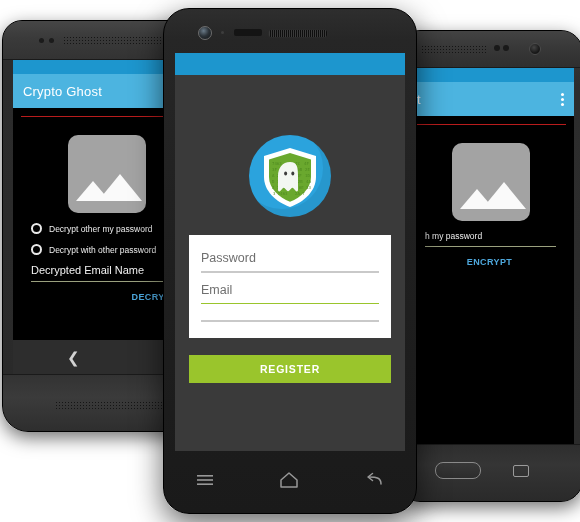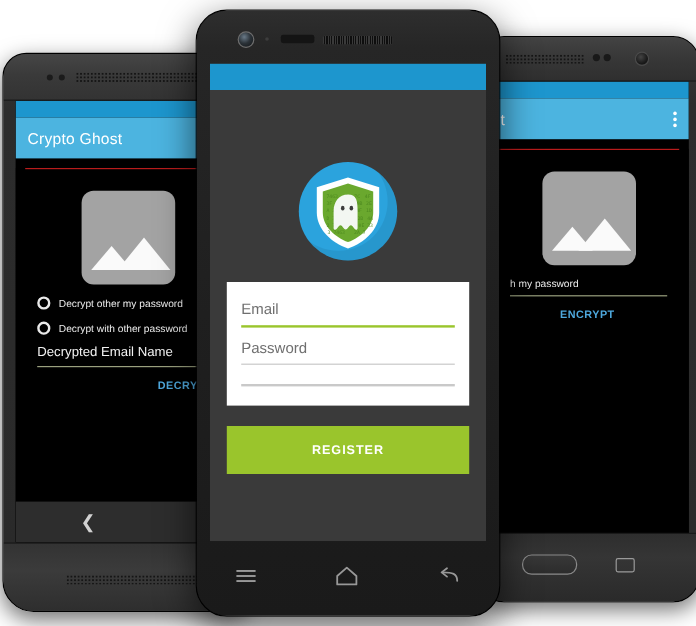--- a/index.html
+++ b/index.html
@@ -24,21 +24,21 @@
   .phone-body {
     position: absolute;
     inset: 0;
     border-radius: 22px;
     background: #2b2b2b;
     box-shadow: 0 6px 18px rgba(0,0,0,.55);
     overflow: hidden;
   }
 
   
-  #phone-left { left: 2px; top: 44px; width: 210px; height: 466px; z-index: 1; }
+  #phone-left { left: 2px; top: 20px; width: 210px; height: 412px; z-index: 1; }
   #phone-left .phone-body {
     border-radius: 20px 20px 26px 26px;
     background: linear-gradient(180deg,#3b3b3b 0%,#323232 4%,#2c2c2c 10%,#2a2a2a 90%,#242424 100%);
     border: 1px solid #000;
   }
   #phone-left .bezel-top {
     position: absolute; left: 0; right: 0; top: 0; height: 38px;
     background: linear-gradient(180deg,#464646 0%,#3a3a3a 45%,#333 100%);
     border-bottom: 1px solid #1a1a1a;
   }
@@ -262,21 +262,21 @@
     padding: 6px 0 4px 0;
   }
   .form-field .ph {
     color: #6f6f6f; font-size: 12.5px;
   }
   .form-field .rule { height: 1.5px; background: #c9c9c9; margin-top: 6px; }
   .form-field.focused .rule { background: #9ac52c; }
 
   .register-btn {
     position: absolute; left: 14px; right: 14px; top: 280px;
-    height: 40px; background: #9ac52c;
+    height: 28px; background: #9ac52c;
     display: flex; align-items: center; justify-content: center;
     color: #ffffff; font-size: 10.5px; font-weight: bold; letter-spacing: .8px;
   }
 </style>
 </head>
 <body>
 
 <div id="stage">
 
   <div class="phone" id="phone-left">
@@ -410,26 +410,26 @@
                       <text x="34" y="48">2A 7</text>
                   </g>
                   <path d="M29 15 C21.5 15 17 21 17 29 L17 43 C17 44.5 18.5 45 19.5 43.8 L21.5 41.4 C22.2 40.6 23.2 40.6 23.9 41.4 L25.8 43.6 C26.5 44.4 27.6 44.4 28.3 43.6 L30.2 41.4 C30.9 40.6 31.9 40.6 32.6 41.4 L34.6 43.8 C35.6 45 37 44.5 37 43 L37 29 C37 21 36.5 15 29 15 Z" fill="#f3f7f2"></path>
                   <ellipse cx="24.6" cy="26.5" rx="1.5" ry="2" fill="#3c3c3c"></ellipse>
                   <ellipse cx="31.8" cy="26.5" rx="1.5" ry="2" fill="#3c3c3c"></ellipse>
                 </svg>
               </div>
             </div>
 
             <div class="form-card">
+              <div class="form-field">
+                <div class="ph">Password</div>
+                <div class="rule"></div>
+              </div>
               <div class="form-field focused">
                 <div class="ph">Email</div>
-                <div class="rule"></div>
-              </div>
-              <div class="form-field">
-                <div class="ph">Password</div>
                 <div class="rule"></div>
               </div>
               <div class="form-field">
                 <div class="rule"></div>
               </div>
             </div>
 
             <div class="register-btn">REGISTER</div>
 
           </div>

